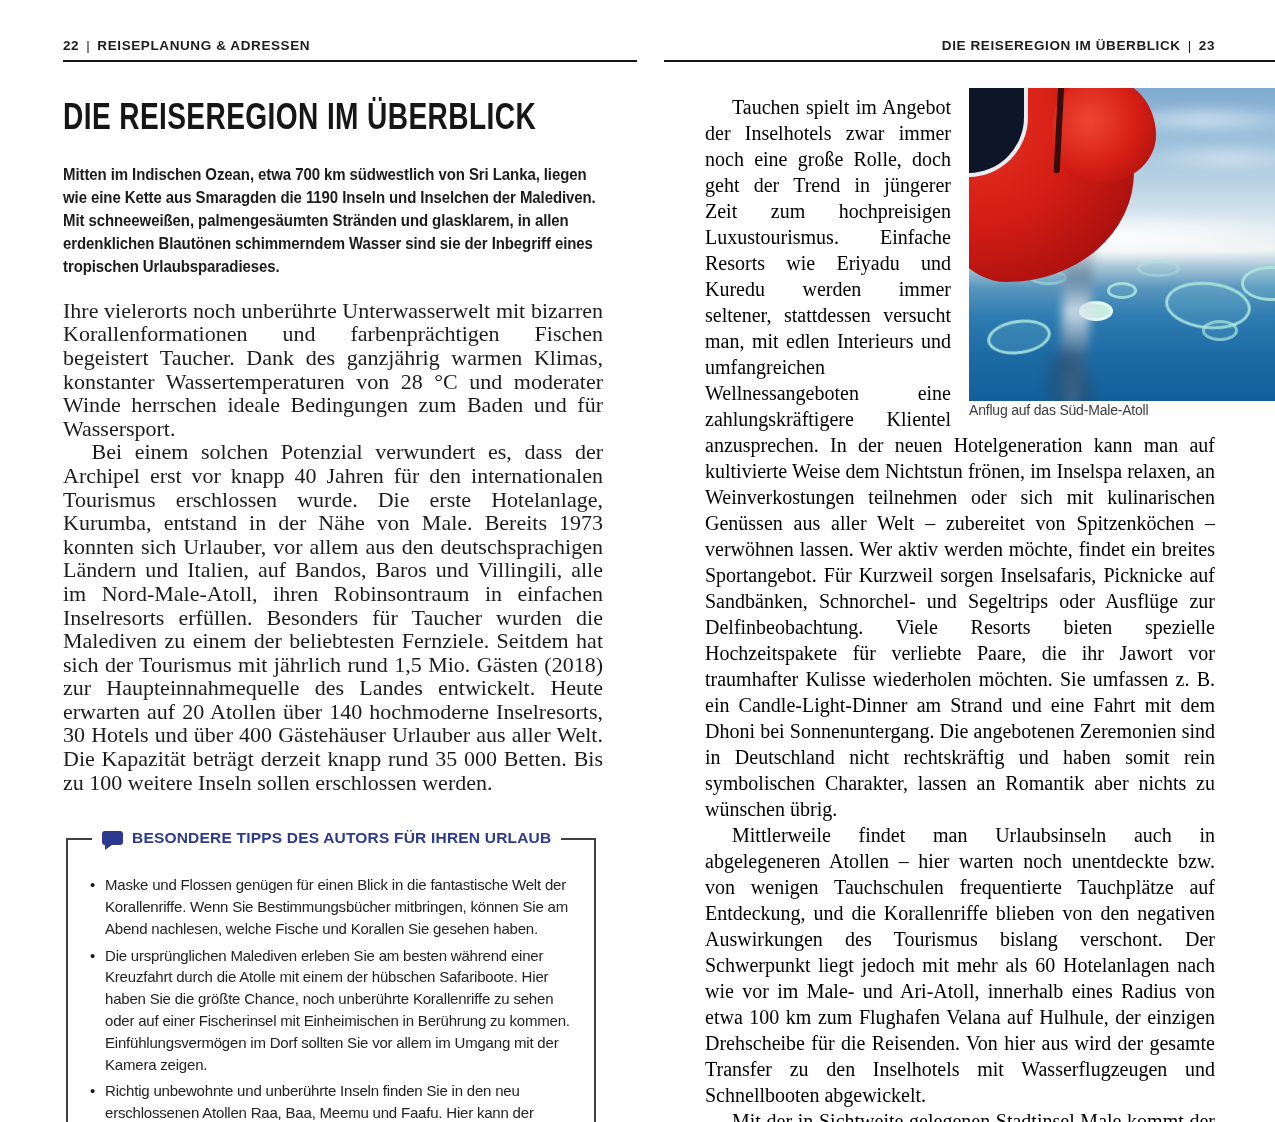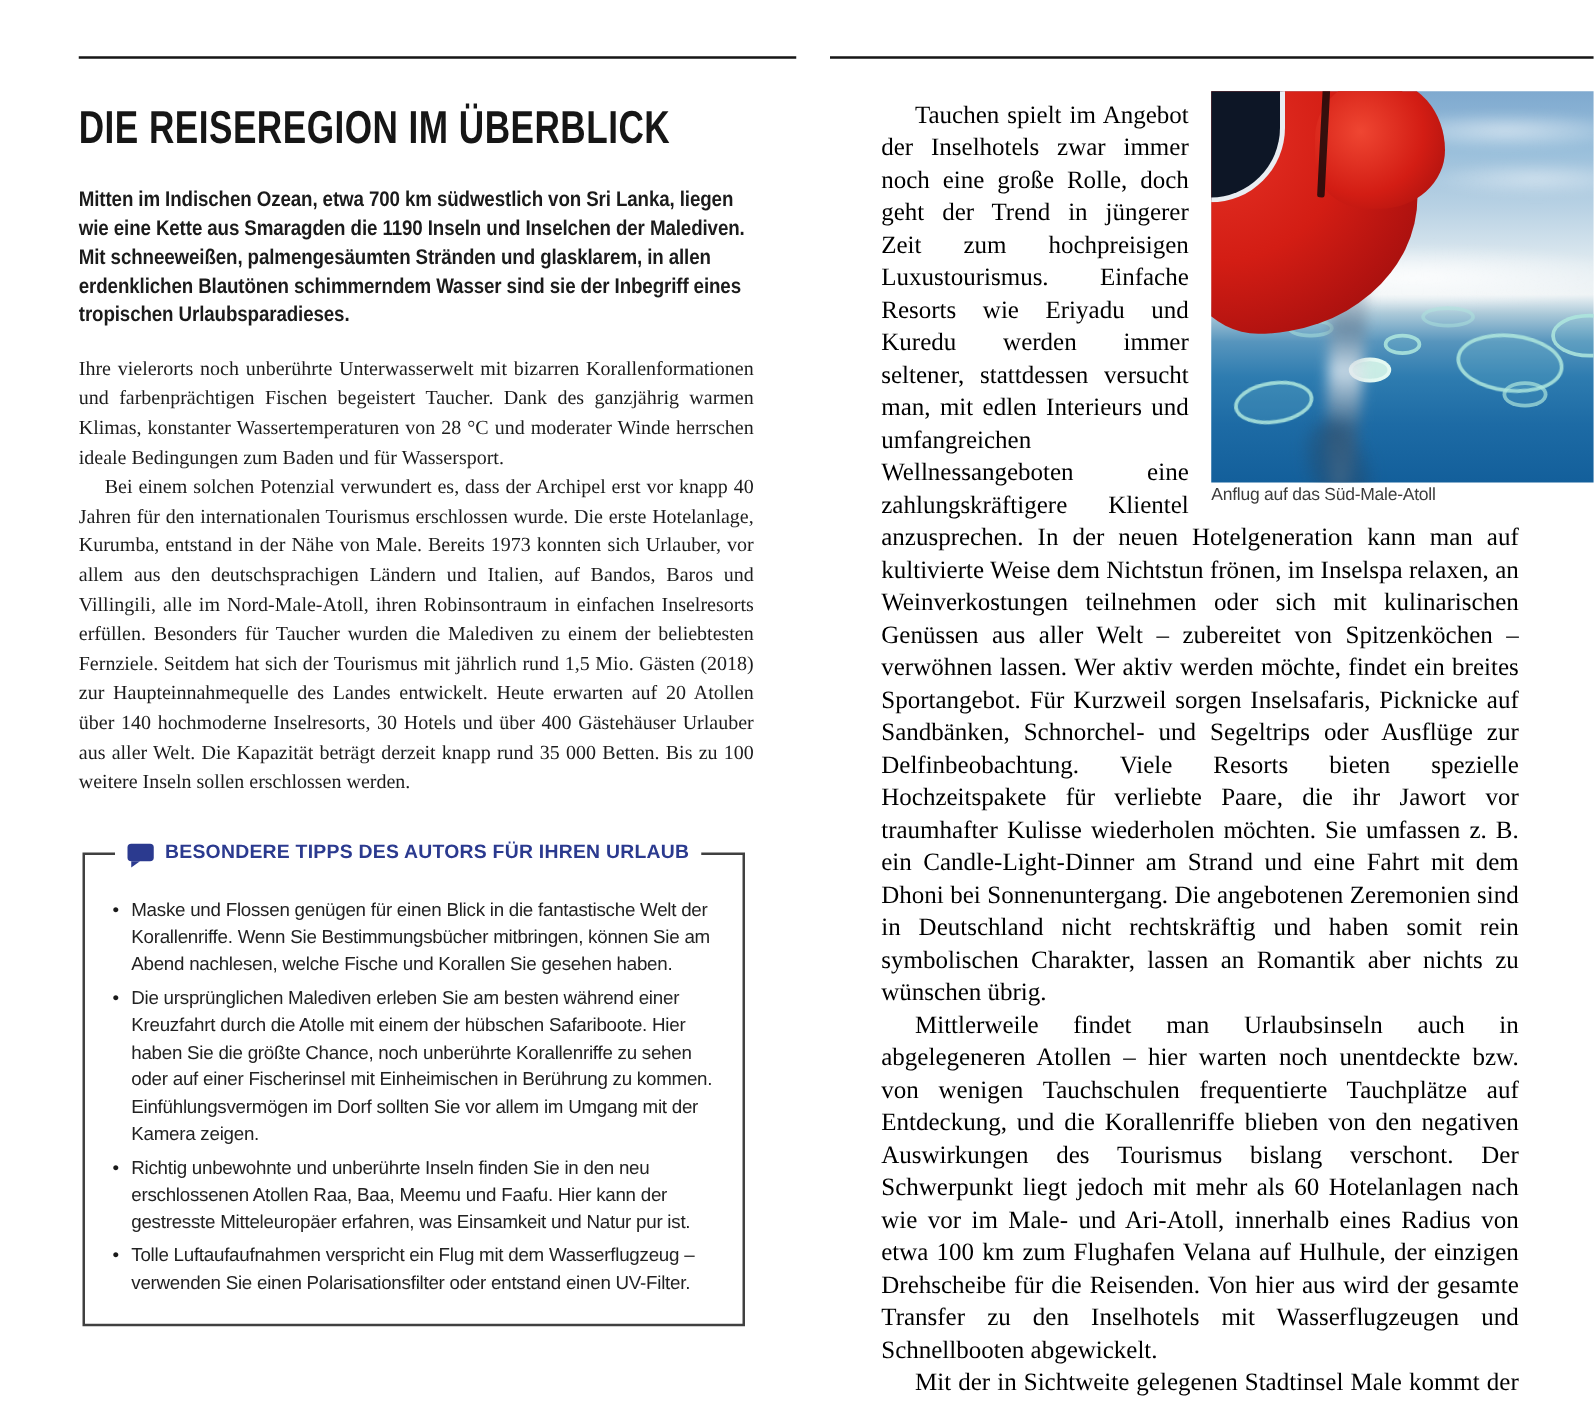--- a/index.html
+++ b/index.html
@@ -29,21 +29,21 @@
   }
 
   .lead-wrap { margin-top:22px; width:612px; transform:scaleX(0.882); transform-origin:left top; }
   .lead {
     font-family:"Liberation Sans", sans-serif; font-weight:bold;
     font-size:17px; line-height:23px; letter-spacing:-0.1px; color:#1b1b1b;
   }
 
   .body-left { margin-top:21px; width:540px; }
   .body-left p {
-    margin:0; font-size:16px; line-height:23.6px; text-align:justify;
+    margin:0; font-size:22px; line-height:23.6px; text-align:justify;
     hyphens:auto; -webkit-hyphens:auto; color:#1c1c1c;
   }
   .body-left p + p { text-indent:1.3em; }
 
   
   .tips-box {
     position:relative; margin-top:44px; margin-left:3px; width:498px;
     border:2px solid #404040; padding:34px 16px 16px 12px;
   }
   .tips-legend {
@@ -126,20 +126,23 @@
 
   .photo-caption {
     margin-top:1px; font-family:"Liberation Sans", sans-serif;
     font-size:14px; letter-spacing:-0.2px; color:#3c3c3c;
   }
 </style>
 </head>
 <body>
 
 <section class="page-left">
+  <div class="runhead">
+    <span>22</span><span class="sep">|</span><span>REISEPLANUNG &amp; ADRESSEN</span>
+  </div>
   <div class="rule"></div>
 
   <h1 class="title">DIE REISEREGION IM ÜBERBLICK</h1>
 
   <div class="lead-wrap">
     <p class="lead" style="margin:0">Mitten im Indischen Ozean, etwa 700 km südwestlich von Sri Lanka, liegen wie eine Kette aus Smaragden die 1190 Inseln und Inselchen der Malediven. Mit schneeweißen, palmengesäumten Stränden und glasklarem, in allen erdenklichen Blautönen schimmerndem Wasser sind sie der Inbegriff eines tropischen Urlaubsparadieses.</p>
   </div>
 
   <div class="body-left">
     <p>Ihre vielerorts noch unberührte Unterwasserwelt mit bizarren Korallenformationen und farbenprächtigen Fischen begeistert Taucher. Dank des ganzjährig warmen Klimas, konstanter Wassertemperaturen von 28 °C und moderater Winde herrschen ideale Bedingungen zum Baden und für Wassersport.</p>
@@ -154,20 +157,25 @@
     <ul class="tips-list">
       <li>Maske und Flossen genügen für einen Blick in die fantastische Welt der Korallenriffe. Wenn Sie Bestimmungsbücher mitbringen, können Sie am Abend nachlesen, welche Fische und Korallen Sie gesehen haben.</li>
       <li>Die ursprünglichen Malediven erleben Sie am besten während einer Kreuzfahrt durch die Atolle mit einem der hübschen Safariboote. Hier haben Sie die größte Chance, noch unberührte Korallenriffe zu sehen oder auf einer Fischerinsel mit Einheimischen in Berührung zu kommen. Einfühlungsvermögen im Dorf sollten Sie vor allem im Umgang mit der Kamera zeigen.</li>
       <li>Richtig unbewohnte und unberührte Inseln finden Sie in den neu erschlossenen Atollen Raa, Baa, Meemu und Faafu. Hier kann der gestresste Mitteleuropäer erfahren, was Einsamkeit und Natur pur ist.</li>
       <li>Tolle Luftaufaufnahmen verspricht ein Flug mit dem Wasserflugzeug – verwenden Sie einen Polarisationsfilter oder entstand einen UV-Filter.</li>
     </ul>
   </div>
 </section>
 
 <section class="page-right">
+  <div class="head-row">
+    <div class="runhead">
+      <span>DIE REISEREGION IM ÜBERBLICK</span><span class="sep">|</span><span>23</span>
+    </div>
+  </div>
   <div class="rule"></div>
 
   <div class="body-right">
     <figure class="photo-box" style="margin-block:0; margin-inline:0; float:right; margin:-6px -60px 12px 18px;">
       <div class="photo">
         <div class="cloud c1"></div>
         <div class="cloud c2"></div>
         <div class="cloud c3"></div>
         <div class="atoll a1"></div>
         <div class="atoll a2"></div>

